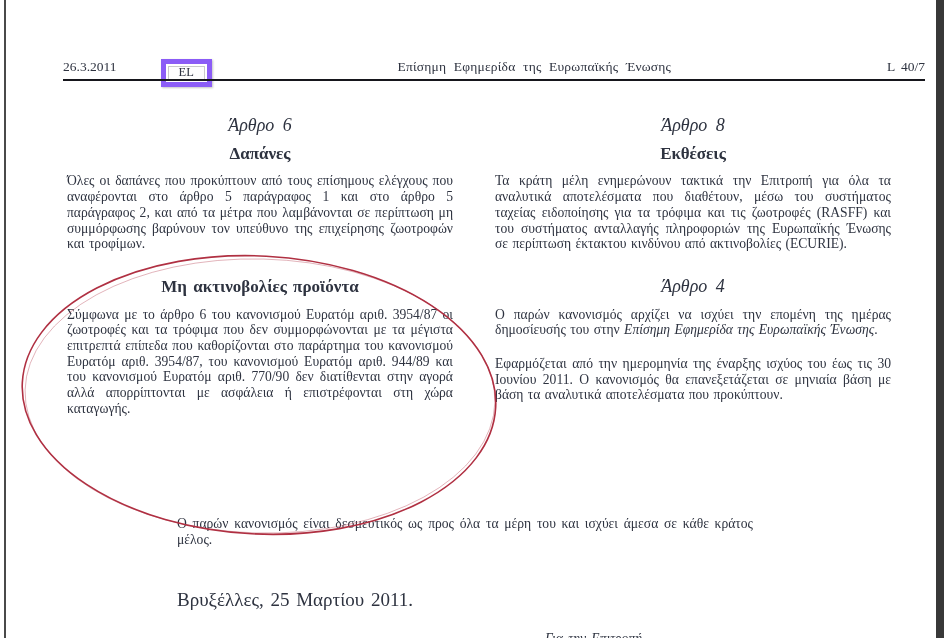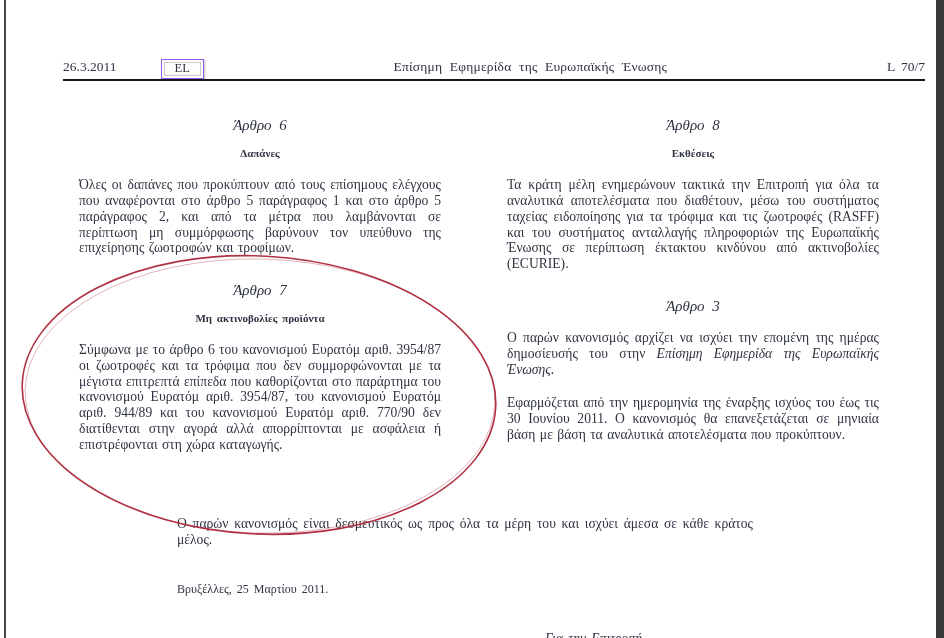--- a/index.html
+++ b/index.html
@@ -14,93 +14,92 @@
   .edge-right{position:absolute;right:0;top:0;bottom:0;width:8px;background:#383838;}
 
   
   .header-row{
     position:absolute;left:63px;top:59px;width:862px;height:24px;
     display:flex;align-items:flex-start;font-size:13.5px;
   }
   .hdr-date{white-space:nowrap;}
   .lang-box{
     margin-left:44px;
-    border:1px solid #8b5cf6;
+    border:5px solid #8b5cf6;
     box-shadow:inset 0 0 0 2px #ffffff, inset 0 0 0 3px #c9c9c9, 1px 1px 2px #c4c4c4;
     padding:1px 13px 2px;
     font-size:12.5px;
     background:#fdfdfd;
     color:#2e3340;
   }
   .hdr-title{flex:1;text-align:center;word-spacing:4px;letter-spacing:.2px;padding-right:30px;}
   .hdr-page{white-space:nowrap;word-spacing:3px;}
   .header-rule{position:absolute;left:63px;top:79px;width:862px;height:2px;background:#16161c;}
 
   
   .col{position:absolute;top:112px;font-size:13.6px;line-height:15.7px;}
   .col-left{left:63px;width:394px;}
   .col-right{left:491px;width:404px;font-family:Liberation Serif, serif;}
   .article h3{
-    margin:6px 0 12px;font-size:15px;font-weight:normal;font-style:italic;
+    margin:6px 0 12px;font-size:18px;font-weight:normal;font-style:italic;
     text-align:center;word-spacing:4px;
   }
   .article h4{
-    margin:0 0 12px;font-size:11px;font-weight:bold;text-align:center;word-spacing:2px;
+    margin:0 0 12px;font-size:17px;font-weight:bold;text-align:center;word-spacing:2px;
   }
   .article.second{margin-top:27px;}
-  .article p{margin:16px;text-align:justify;word-spacing:1px;}
+  .article p{margin:4px;text-align:justify;word-spacing:1px;}
   .article p + p{margin-top:18px;}
   .oj-italic{font-style:italic;}
 
   
   .enacting{
     position:absolute;left:177px;top:502px;width:576px;
     font-size:13.6px;line-height:16.5px;text-align:justify;word-spacing:1px;
   }
-  .place-date{position:absolute;left:177px;top:570px;font-size:12px;word-spacing:2px;}
+  .place-date{position:absolute;left:177px;top:570px;font-size:19px;word-spacing:2px;}
   .signature{position:absolute;left:545px;top:617px;font-size:13.6px;font-style:italic;word-spacing:2px;}
 
   
   .annotation-svg{position:absolute;left:0;top:0;z-index:6;pointer-events:none;}
 </style>
 </head>
 <body>
 
 <div class="edge-left"></div>
 <div class="edge-right"></div>
 
 <div class="header-row">
   <span class="hdr-date">26.3.2011</span>
   <span class="lang-box">EL</span>
   <span class="hdr-title">Επίσημη Εφημερίδα της Ευρωπαϊκής Ένωσης</span>
-  <span class="hdr-page">L 70/7</span>
+  <span class="hdr-page">L 40/7</span>
 </div>
 <div class="header-rule"></div>
 
 <div class="col col-left">
   <section class="article">
     <h3>Άρθρο 6</h3>
     <h4>Δαπάνες</h4>
     <p>Όλες οι δαπάνες που προκύπτουν από τους επίσημους ελέγχους που αναφέρονται στο άρθρο 5 παράγραφος 1 και στο άρθρο 5 παράγραφος 2, και από τα μέτρα που λαμβάνονται σε περίπτωση μη συμμόρφωσης βαρύνουν τον υπεύθυνο της επιχείρησης ζωοτροφών και τροφίμων.</p>
   </section>
   <section class="article second">
-    <h3>Άρθρο 7</h3>
     <h4>Μη ακτινοβολίες προϊόντα</h4>
     <p>Σύμφωνα με το άρθρο 6 του κανονισμού Ευρατόμ αριθ. 3954/87 οι ζωοτροφές και τα τρόφιμα που δεν συμμορφώνονται με τα μέγιστα επιτρεπτά επίπεδα που καθορίζονται στο παράρτημα του κανονισμού Ευρατόμ αριθ. 3954/87, του κανονισμού Ευρατόμ αριθ. 944/89 και του κανονισμού Ευρατόμ αριθ. 770/90 δεν διατίθενται στην αγορά αλλά απορρίπτονται με ασφάλεια ή επιστρέφονται στη χώρα καταγωγής.</p>
   </section>
 </div>
 
 <div class="col col-right">
   <section class="article">
     <h3>Άρθρο 8</h3>
     <h4>Εκθέσεις</h4>
     <p>Τα κράτη μέλη ενημερώνουν τακτικά την Επιτροπή για όλα τα αναλυτικά αποτελέσματα που διαθέτουν, μέσω του συστήματος ταχείας ειδοποίησης για τα τρόφιμα και τις ζωοτροφές (RASFF) και του συστήματος ανταλλαγής πληροφοριών της Ευρωπαϊκής Ένωσης σε περίπτωση έκτακτου κινδύνου από ακτινοβολίες (ECURIE).</p>
   </section>
   <section class="article second">
-    <h3>Άρθρο 3</h3>
+    <h3>Άρθρο 4</h3>
     <p><span>Ο παρών κανονισμός αρχίζει να ισχύει την επομένη της ημέρας δημοσίευσής του στην </span><span class="oj-italic">Επίσημη Εφημερίδα της Ευρωπαϊκής Ένωσης</span><span>.</span></p>
     <p>Εφαρμόζεται από την ημερομηνία της έναρξης ισχύος του έως τις 30 Ιουνίου 2011. Ο κανονισμός θα επανεξετάζεται σε μηνιαία βάση με βάση τα αναλυτικά αποτελέσματα που προκύπτουν.</p>
   </section>
 </div>
 
 <p class="enacting">Ο παρών κανονισμός είναι δεσμευτικός ως προς όλα τα μέρη του και ισχύει άμεσα σε κάθε κράτος μέλος.</p>
 <p class="place-date">Βρυξέλλες, 25 Μαρτίου 2011.</p>
 <p class="signature">Για την Επιτροπή</p>
 
 <svg class="annotation-svg" width="944" height="638" viewBox="0 0 944 638">

